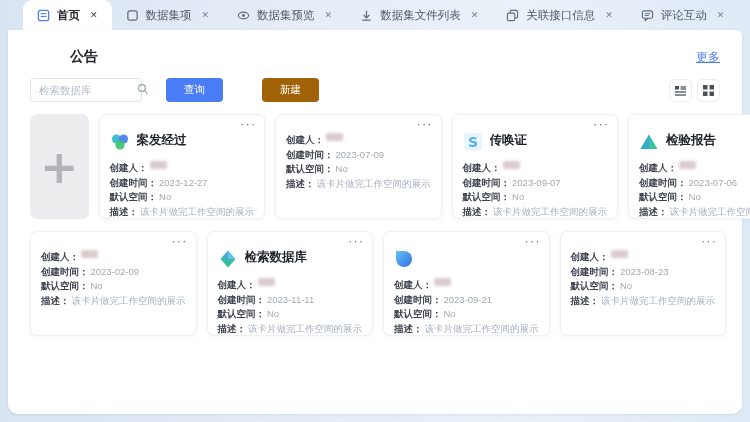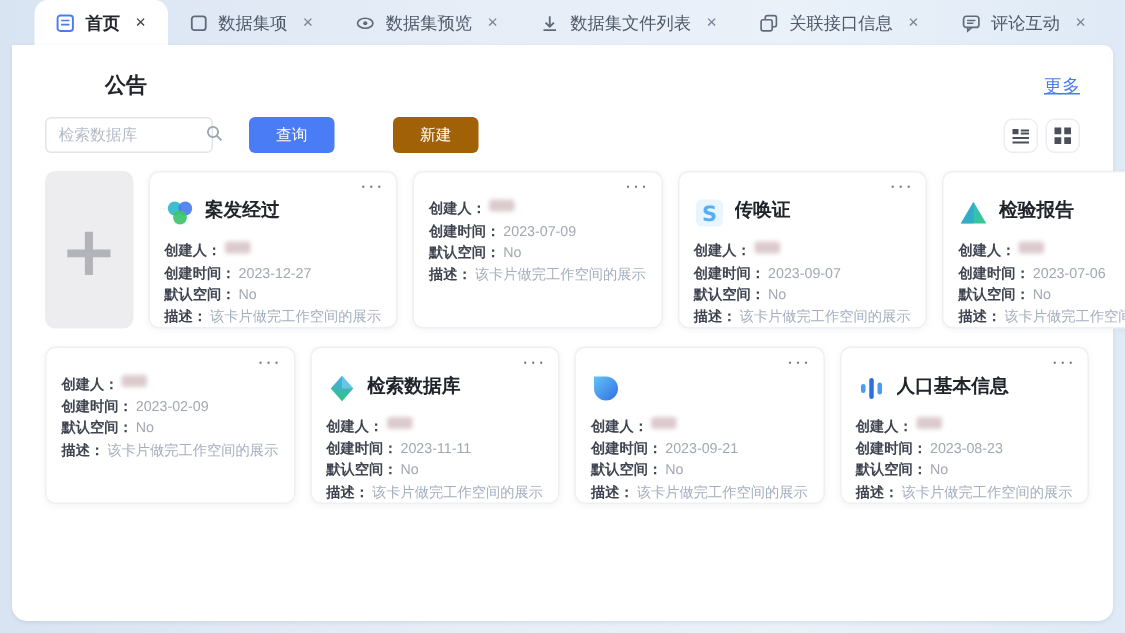--- a/index.html
+++ b/index.html
@@ -366,28 +366,20 @@
             </div>
           <div class="frow">
               <span class="flabel">描述：</span>
               <span class="fval desc">该卡片做完工作空间的展示</span>
             </div>
         </div>
       </div>
 
       <div class="card">
         <div class="card-menu">···</div>
-        <div class="card-head">
-          <svg class="cicon" viewBox="0 0 20 20">
-            <rect x="3" y="7" width="3" height="6" rx="1.5" fill="#4a9df0"></rect>
-            <rect x="8.5" y="3" width="3" height="14" rx="1.5" fill="#2f6fe4"></rect>
-            <rect x="14" y="6" width="3" height="8" rx="1.5" fill="#4a9df0"></rect>
-          </svg>
-          <span class="card-title">人口基本信息</span>
-        </div>
         <div class="fields">
           <div class="frow">
               <span class="flabel">创建人：</span>
               <span class="redacted"></span>
             </div>
           <div class="frow">
               <span class="flabel">创建时间：</span>
               <span class="fval">2023-08-23</span>
             </div>
           <div class="frow">

